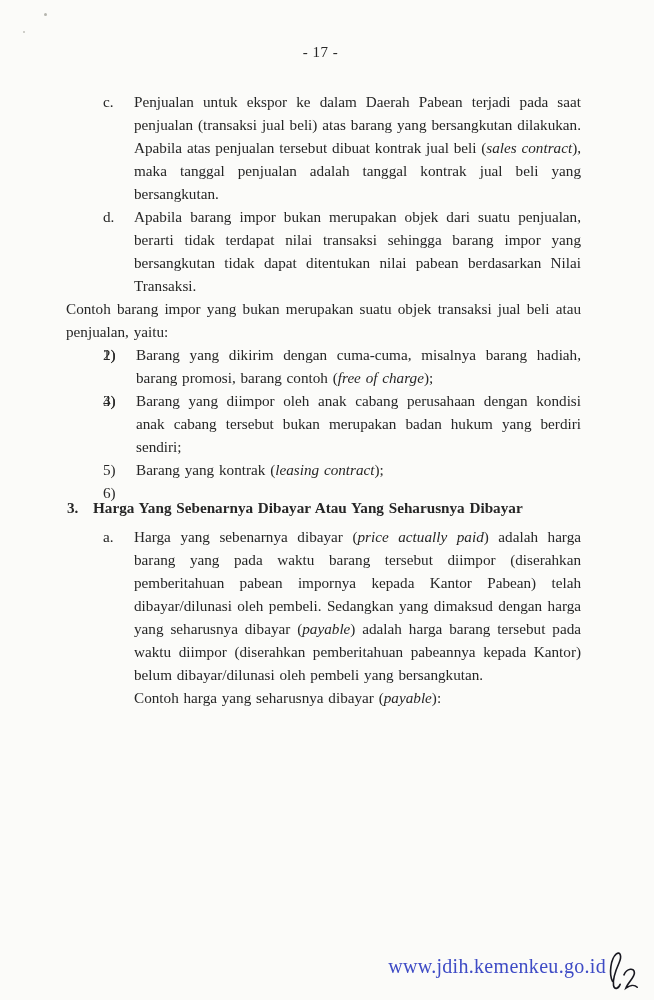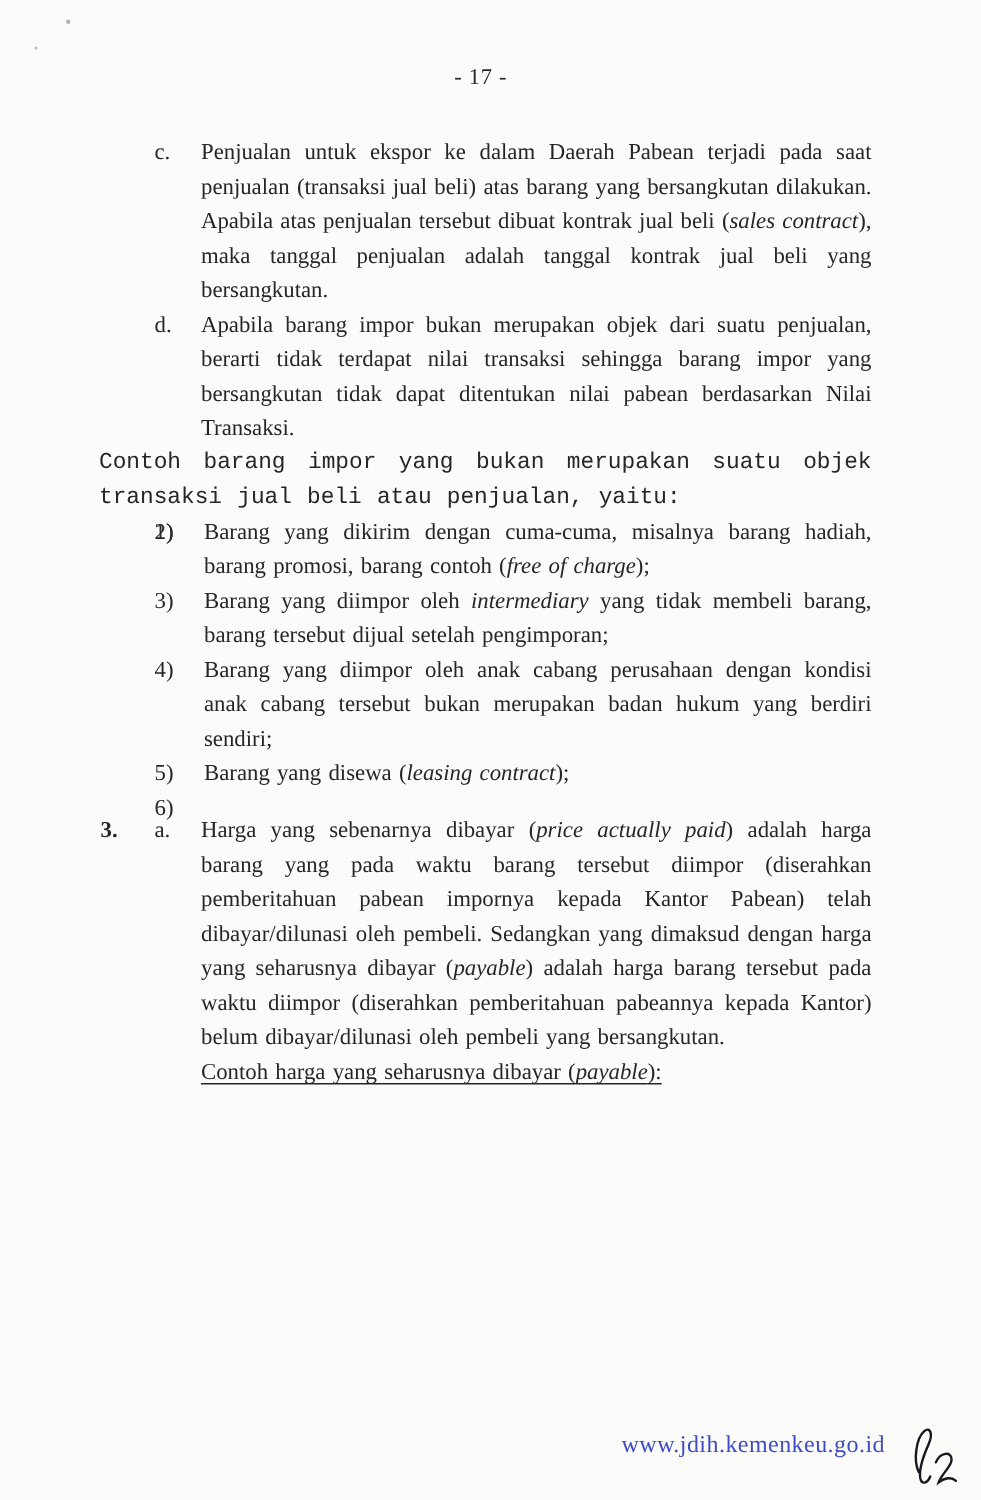--- a/index.html
+++ b/index.html
@@ -18,54 +18,54 @@
   .content {
     position: absolute; left: 66px; top: 90px; width: 515px;
     font-size: 15.2px; line-height: 23px; word-spacing: 1px;
   }
   .block { position: relative; text-align: justify; }
   .marker { position: absolute; top: 0; }
   .letter-item   { padding-left: 68px; }
   .letter-item > .marker { left: 37px; }
   .number-item   { padding-left: 70px; }
   .number-item > .marker { left: 37px; }
-  .paragraph     { padding-left: 0; font-family: Liberation Mono, monospace; }
+  .paragraph     { padding-left: 0; }
   .continuation  { padding-left: 68px; }
   .heading { padding-left: 27px; font-weight: bold; margin-top: 15px; margin-bottom: 6px; }
   .heading > .marker { left: 1px; font-weight: bold; }
-  .u .runs { text-decoration: underline; text-underline-offset: 3px; }
+  .u .runs { text-underline-offset: 3px; }
   .footer { position: absolute; top: 953px; left: 0; width: 654px; height: 46px; }
   .footer-url {
-    position: absolute; right: 64px; top: 2px;
-    font-size: 16px; letter-spacing: .3px;
+    position: absolute; right: 48px; top: 2px;
+    font-size: 20px; letter-spacing: .3px;
   }
   .signature { position: absolute; right: 12px; top: -5px; width: 38px; height: 48px; }
   .speck { position: absolute; border-radius: 50%; background: #97978f; }
   .speck.s1 { left: 44px; top: 13px; width: 3px; height: 3px; opacity: .7; }
   .speck.s2 { left: 23px; top: 31px; width: 2px; height: 2px; opacity: .6; }
 </style>
 </head>
 <body>
 
 <div class="speck s1"></div>
 <div class="speck s2"></div>
 
 <div class="page-number">- 17 -</div>
 
 <div class="content" id="content">
     <div class="block letter-item"><span class="marker">c.</span><span class="runs"><span>Penjualan untuk ekspor ke dalam Daerah Pabean terjadi pada saat penjualan (transaksi jual beli) atas barang yang bersangkutan dilakukan. Apabila atas penjualan tersebut dibuat kontrak jual beli (</span><i>sales contract</i><span>), maka tanggal penjualan adalah tanggal kontrak jual beli yang bersangkutan.</span></span></div>
     <div class="block letter-item"><span class="marker">d.</span><span class="runs"><span>Apabila barang impor bukan merupakan objek dari suatu penjualan, berarti tidak terdapat nilai transaksi sehingga barang impor yang bersangkutan tidak dapat ditentukan nilai pabean berdasarkan Nilai Transaksi.</span></span></div>
     <div class="block paragraph"><span class="runs"><span>Contoh barang impor yang bukan merupakan suatu objek transaksi jual beli atau penjualan, yaitu:</span></span></div>
     <div class="block number-item"><span class="marker">1)</span></div>
     <div class="block number-item"><span class="marker">2)</span><span class="runs"><span>Barang yang dikirim dengan cuma-cuma, misalnya barang hadiah, barang promosi, barang contoh (</span><i>free of charge</i><span>);</span></span></div>
-    <div class="block number-item"><span class="marker">3)</span><span class="runs"><span>Barang yang diimpor oleh </span><i>intermediary</i><span> yang tidak membeli barang, barang tersebut dijual setelah pengimporan;</span></span></div>
+    <div class="block number-item"><span class="marker">3)</span></div>
     <div class="block number-item"><span class="marker">4)</span><span class="runs"><span>Barang yang diimpor oleh anak cabang perusahaan dengan kondisi anak cabang tersebut bukan merupakan badan hukum yang berdiri sendiri;</span></span></div>
-    <div class="block number-item"><span class="marker">5)</span><span class="runs"><span>Barang yang disewa (</span><i>leasing contract</i><span>);</span></span></div>
+    <div class="block number-item"><span class="marker">5)</span><span class="runs"><span>Barang yang kontrak (</span><i>leasing contract</i><span>);</span></span></div>
     <div class="block number-item"><span class="marker">6)</span></div>
-    <div class="block heading"><span class="marker">3.</span></div>
+    <div class="block heading"><span class="marker">3.</span><span class="runs"><span>Harga Yang Sebenarnya Dibayar Atau Yang Seharusnya Dibayar</span></span></div>
     <div class="block letter-item"><span class="marker">a.</span><span class="runs"><span>Harga yang sebenarnya dibayar (</span><i>price actually paid</i><span>) adalah harga barang yang pada waktu barang tersebut diimpor (diserahkan pemberitahuan pabean impornya kepada Kantor Pabean) telah dibayar/dilunasi oleh pembeli. Sedangkan yang dimaksud dengan harga yang seharusnya dibayar (</span><i>payable</i><span>) adalah harga barang tersebut pada waktu diimpor (diserahkan pemberitahuan pabeannya kepada Kantor) belum dibayar/dilunasi oleh pembeli yang bersangkutan.</span></span></div>
     <div class="block continuation u"><span class="runs"><span>Contoh harga yang seharusnya dibayar (</span><i>payable</i><span>):</span></span></div>
   </div>
 
 <div class="footer">
   <span class="footer-url" style="color: rgb(62, 75, 197);">www.jdih.kemenkeu.go.id</span>
   <span class="signature">
     <svg width="38" height="48" viewBox="0 0 40 48">
       <path d="M9 34 C5 26 7 10 13 5 C17 2 19 7 16 14 C12 23 9 32 10 38 C11 43 15 42 17 37" fill="none" stroke="#181820" stroke-width="1.7" stroke-linecap="round"></path>
       <path d="M21 27 C24 20 32 19 32 25 C32 30 25 35 23 41 C27 38 32 37 35 40" fill="none" stroke="#181820" stroke-width="1.7" stroke-linecap="round"></path>

